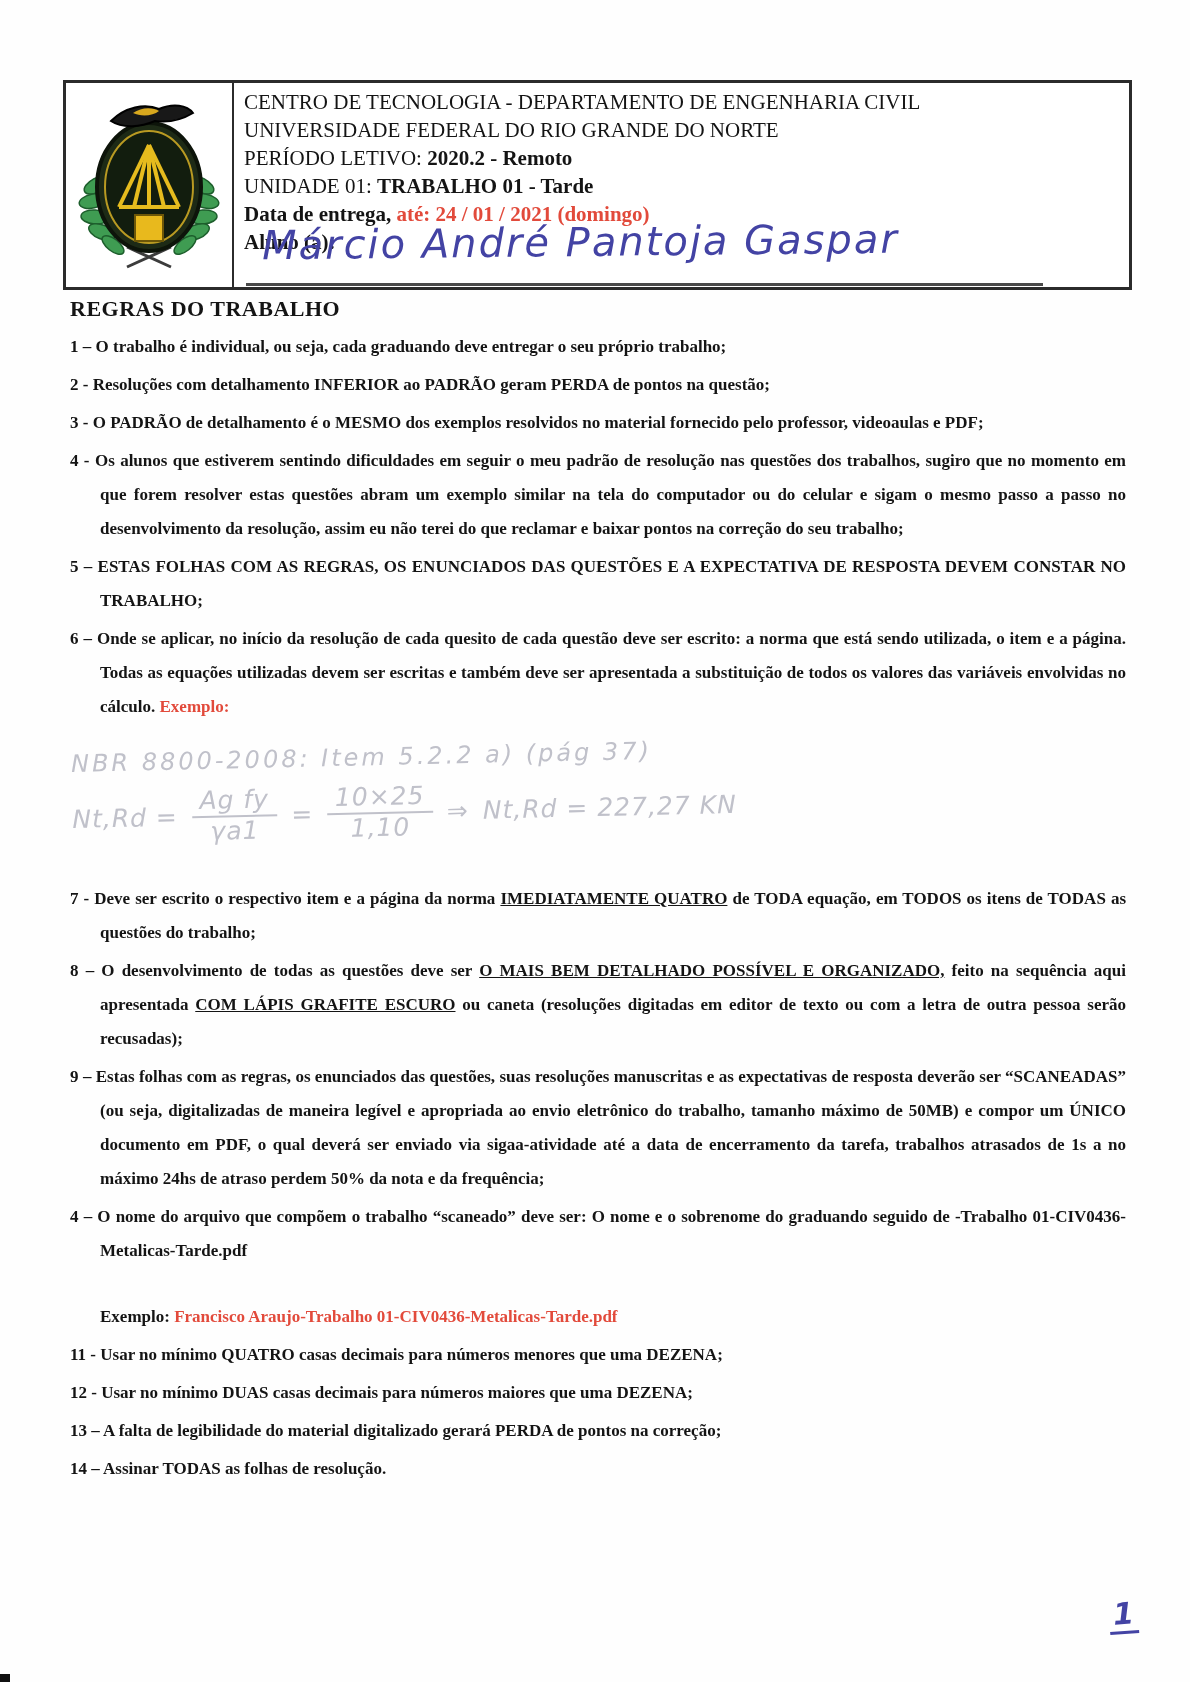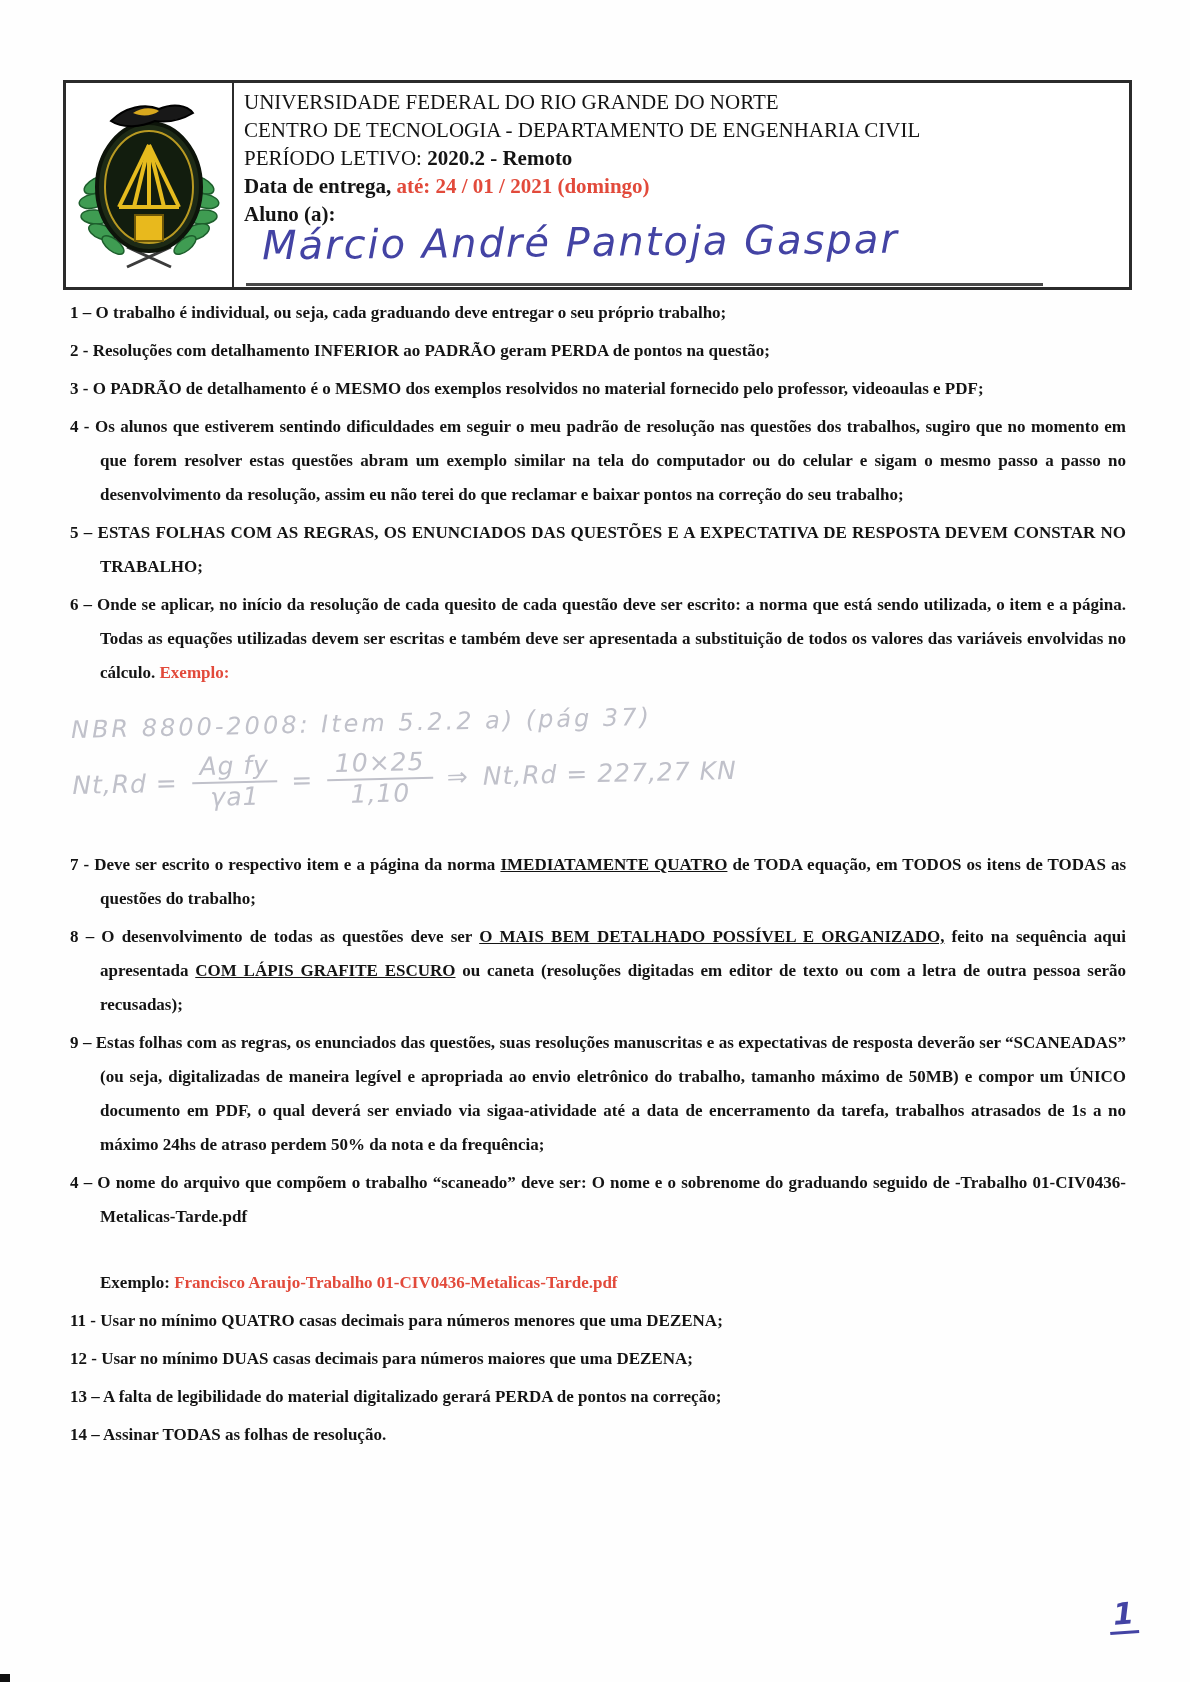--- a/index.html
+++ b/index.html
@@ -123,32 +123,34 @@
 
           <rect x="60" y="126" width="28" height="26" fill="#e8b91d" stroke="#6d5708" stroke-width="2"></rect>
 
           <path d="M36 32 C50 18 70 14 84 20 C98 14 112 16 118 24 C108 30 94 34 80 32 C66 38 48 40 36 32 Z" fill="#181818" stroke="#000" stroke-width="2"></path>
           <path d="M58 24 C66 18 78 18 84 22 C78 27 66 28 58 24 Z" fill="#d8a81e"></path>
         </svg>
       </span>
     </div>
 
     <div class="header-text">
+      <div><span>CENTRO DE TECNOLOGIA - DEPARTAMENTO DE ENGENHARIA CIVIL</span></div>
       <div><span>UNIVERSIDADE FEDERAL DO RIO GRANDE DO NORTE</span></div>
-      <div><span>CENTRO DE TECNOLOGIA - DEPARTAMENTO DE ENGENHARIA CIVIL</span></div>
       <div><span>PERÍODO LETIVO: </span><span class="b">2020.2  - Remoto</span></div>
+      <div><span>UNIDADE 01: </span><span class="b">TRABALHO 01 - Tarde</span></div>
       <div><span class="b">Data de entrega, </span><span class="red">até: 24 / 01 / 2021 (domingo)</span></div>
       <div><span class="b">Aluno (a):</span></div>
     </div>
 
     <div class="name-underline"></div>
     <div class="student-name">Márcio André Pantoja Gaspar</div>
   </div>
 
   <div class="rules">
+    <h2 class="rules-title">REGRAS DO TRABALHO</h2>
 
     <div>
         <p class="rule"><span>1 – </span><span>O trabalho é individual, ou seja, cada graduando deve entregar o seu próprio trabalho;</span></p>
         <p class="rule"><span>2 - </span><span>Resoluções com detalhamento INFERIOR ao PADRÃO geram PERDA de pontos na questão;</span></p>
         <p class="rule"><span>3 - </span><span>O PADRÃO de detalhamento é o MESMO dos exemplos resolvidos no material fornecido pelo professor, videoaulas e PDF;</span></p>
         <p class="rule"><span>4 - </span><span>Os alunos que estiverem sentindo dificuldades em seguir o meu padrão de resolução nas questões dos trabalhos, sugiro que no momento em que forem resolver estas questões abram um exemplo similar na tela do computador ou do celular e sigam o mesmo passo a passo no desenvolvimento da resolução, assim eu não terei do que reclamar e baixar pontos na correção do seu trabalho;</span></p>
         <p class="rule"><span>5 – </span><span>ESTAS FOLHAS COM AS REGRAS, OS ENUNCIADOS DAS QUESTÕES E A EXPECTATIVA DE RESPOSTA DEVEM CONSTAR NO TRABALHO;</span></p>
         <p class="rule"><span>6 – </span><span>Onde se aplicar, no início da resolução de cada quesito de cada questão deve ser escrito: a norma que está sendo utilizada, o item e a página. Todas as equações utilizadas devem ser escritas e também deve ser apresentada a substituição de todos os valores das variáveis envolvidas no cálculo. </span><span class="red">Exemplo:</span></p>
       </div>
 

